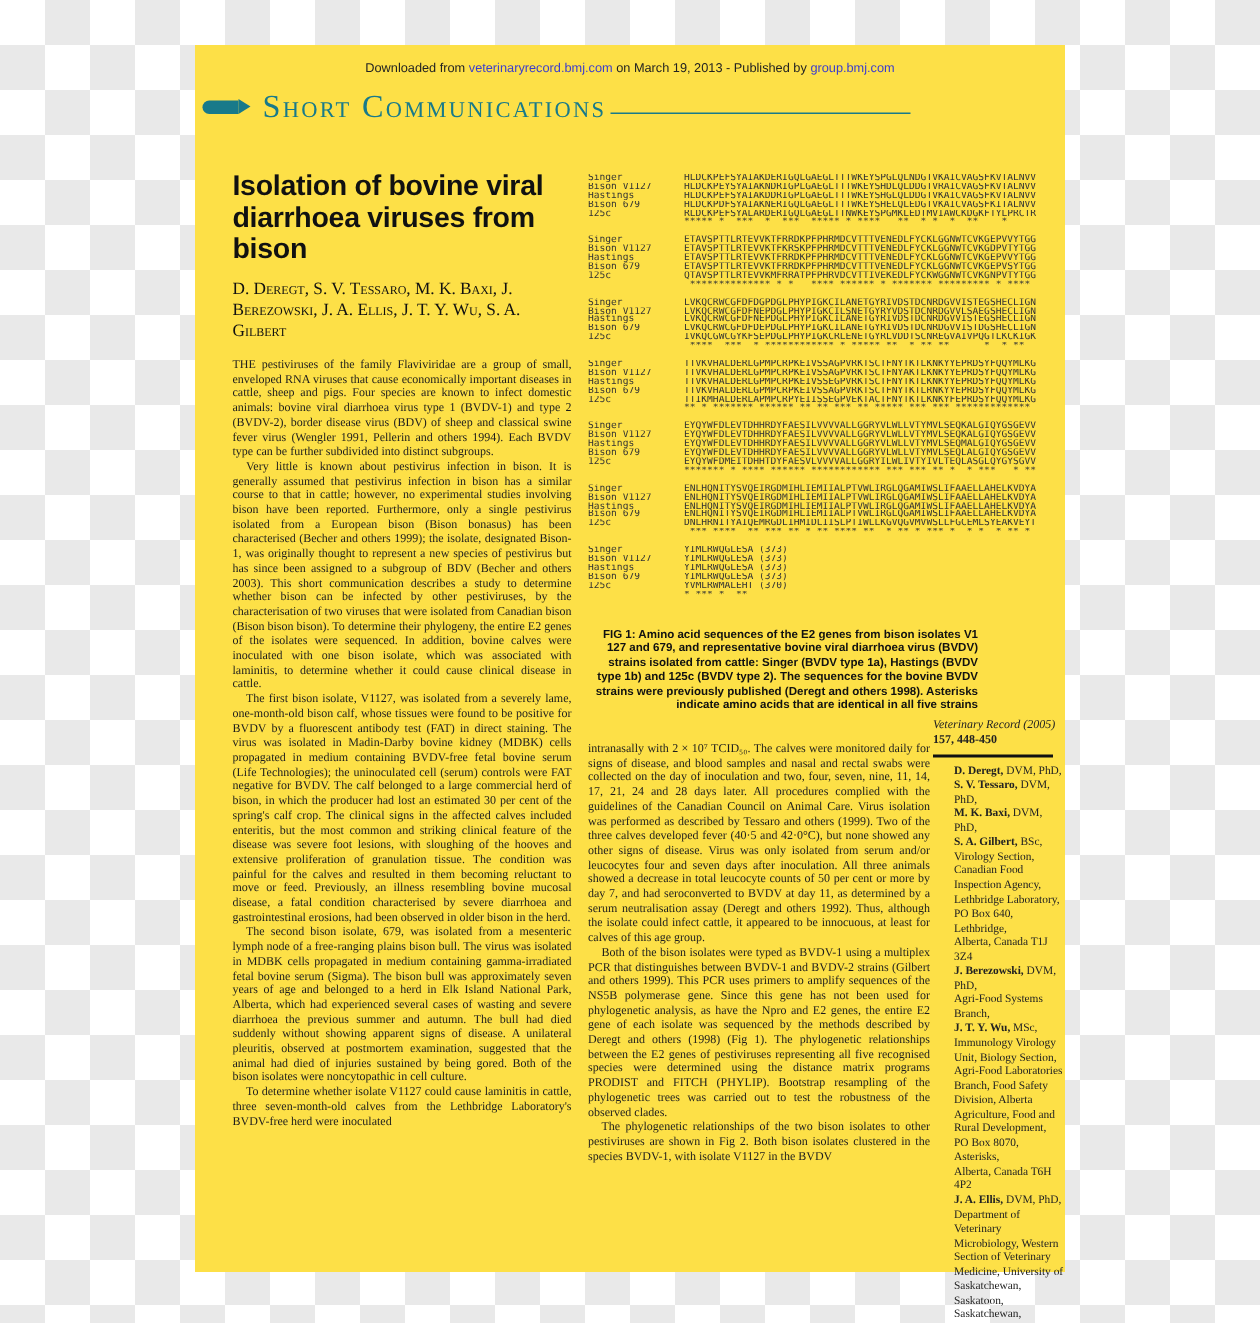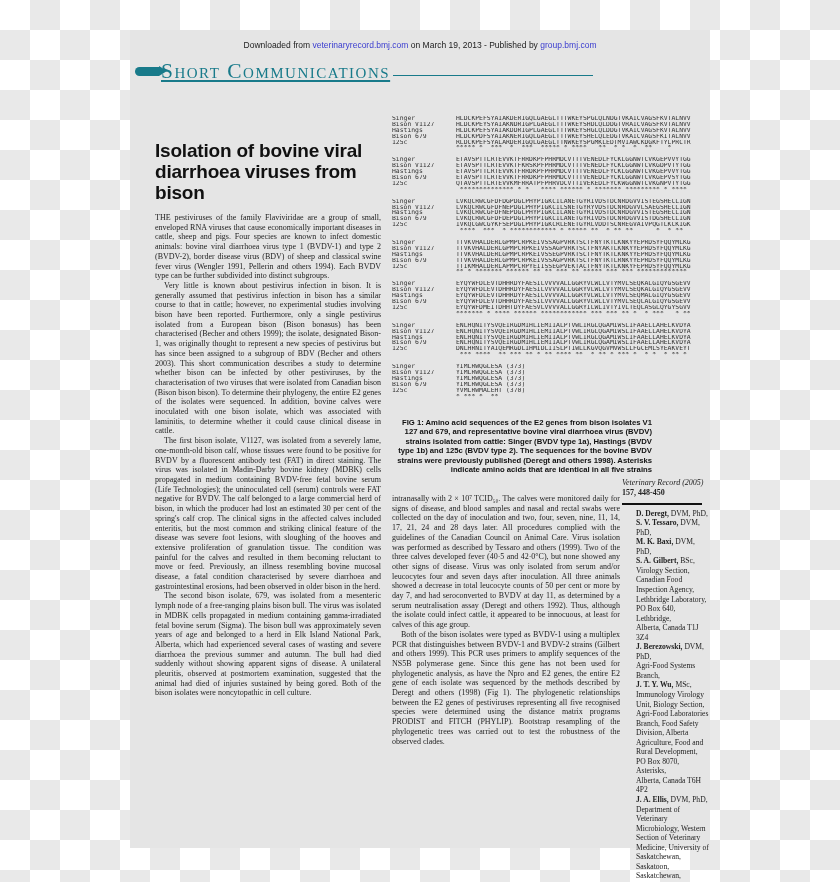--- a/index.html
+++ b/index.html
@@ -10,21 +10,21 @@
   body{
     position:relative;
     font-family:"Liberation Serif", serif;
     background-color:#ffffff;
     background-image:conic-gradient(var(--checker) 25%, transparent 0 50%, var(--checker) 0 75%, transparent 0);
     background-size:60px 60px;
     overflow:hidden;
   }
   .page{
     position:absolute; left:130px; top:30px; width:580px; height:818px;
-    background:#e5e5e5;
+    background:#fde047;
   }
   
   .dl-banner{
     padding-top:10px; text-align:center;
     font-family:"Liberation Sans", sans-serif; font-size:8.5px; color:#222;
   }
   .dl-banner a{color:var(--link); text-decoration:none;}
   
   .section-banner{
     display:flex; align-items:center; margin:10px 6px 0 5px;
@@ -34,28 +34,28 @@
     border-radius:5px 0 0 5px; flex:0 0 auto;
   }
   .arrow-icon::after{
     content:""; position:absolute; left:100%; top:-1px;
     border-top:5.5px solid transparent; border-bottom:5.5px solid transparent;
     border-left:8px solid var(--teal);
   }
   .section-title{
     font-family:"Liberation Serif", serif; font-variant:small-caps;
     font-size:21.5px; line-height:22px; color:var(--teal);
-    letter-spacing:1.5px; margin-left:2px; white-space:nowrap;text-decoration:underline;
+    letter-spacing:1.5px; margin-left:16px; white-space:nowrap;
   }
   .section-rule{
     height:1px; background:var(--teal); width:200px; margin-left:3px; margin-top:8px;
     flex:0 0 auto;
   }
   
-  .col-left{position:absolute; left:25px; top:84px; width:226px;margin-top:26px;}
+  .col-left{position:absolute; left:25px; top:84px; width:226px;}
   .col-mid{position:absolute; left:262px; top:464px; width:228px;}
   .article-title{
     font-family:"Liberation Sans", sans-serif; font-weight:bold;
     font-size:19px; line-height:21px; color:#111; letter-spacing:-0.2px;
   }
   .authors{
     margin-top:9px; font-family:"Liberation Serif", serif; font-variant:small-caps;
     font-size:11.5px; line-height:14px; color:#111;
   }
   .body-text{margin-top:10px;}
@@ -103,30 +103,32 @@
   </div>
 
   <div class="section-banner">
     <span class="arrow-icon"></span>
     <span class="section-title">Short Communications</span>
     <span class="section-rule"></span>
   </div>
 
   <div class="col-left">
     <h1 class="article-title">Isolation of bovine viral diarrhoea viruses from bison</h1>
+    <div class="authors">D. Deregt, S. V. Tessaro, M. K. Baxi, J. Berezowski, J. A. Ellis, J. T. Y. Wu, S. A. Gilbert</div>
     <div class="body-text">
 
         <p>THE pestiviruses of the family Flaviviridae are a group of small, enveloped RNA viruses that cause economically important diseases in cattle, sheep and pigs. Four species are known to infect domestic animals: bovine viral diarrhoea virus type 1 (BVDV-1) and type 2 (BVDV-2), border disease virus (BDV) of sheep and classical swine fever virus (Wengler 1991, Pellerin and others 1994). Each BVDV type can be further subdivided into distinct subgroups.</p>
 
         <p>Very little is known about pestivirus infection in bison. It is generally assumed that pestivirus infection in bison has a similar course to that in cattle; however, no experimental studies involving bison have been reported. Furthermore, only a single pestivirus isolated from a European bison (Bison bonasus) has been characterised (Becher and others 1999); the isolate, designated Bison-1, was originally thought to represent a new species of pestivirus but has since been assigned to a subgroup of BDV (Becher and others 2003). This short communication describes a study to determine whether bison can be infected by other pestiviruses, by the characterisation of two viruses that were isolated from Canadian bison (Bison bison bison). To determine their phylogeny, the entire E2 genes of the isolates were sequenced. In addition, bovine calves were inoculated with one bison isolate, which was associated with laminitis, to determine whether it could cause clinical disease in cattle.</p>
 
         <p>The first bison isolate, V1127, was isolated from a severely lame, one-month-old bison calf, whose tissues were found to be positive for BVDV by a fluorescent antibody test (FAT) in direct staining. The virus was isolated in Madin-Darby bovine kidney (MDBK) cells propagated in medium containing BVDV-free fetal bovine serum (Life Technologies); the uninoculated cell (serum) controls were FAT negative for BVDV. The calf belonged to a large commercial herd of bison, in which the producer had lost an estimated 30 per cent of the spring's calf crop. The clinical signs in the affected calves included enteritis, but the most common and striking clinical feature of the disease was severe foot lesions, with sloughing of the hooves and extensive proliferation of granulation tissue. The condition was painful for the calves and resulted in them becoming reluctant to move or feed. Previously, an illness resembling bovine mucosal disease, a fatal condition characterised by severe diarrhoea and gastrointestinal erosions, had been observed in older bison in the herd.</p>
 
         <p>The second bison isolate, 679, was isolated from a mesenteric lymph node of a free-ranging plains bison bull. The virus was isolated in MDBK cells propagated in medium containing gamma-irradiated fetal bovine serum (Sigma). The bison bull was approximately seven years of age and belonged to a herd in Elk Island National Park, Alberta, which had experienced several cases of wasting and severe diarrhoea the previous summer and autumn. The bull had died suddenly without showing apparent signs of disease. A unilateral pleuritis, observed at postmortem examination, suggested that the animal had died of injuries sustained by being gored. Both of the bison isolates were noncytopathic in cell culture.</p>
 
+        <p>To determine whether isolate V1127 could cause laminitis in cattle, three seven-month-old calves from the Lethbridge Laboratory's BVDV-free herd were inoculated</p>
       </div>
   </div>
 
   <div class="figure">
 
       <div class="fig-row">
         <span class="fig-label">Singer</span>
         <span class="fig-seq">HLDCKPEFSYAIAKDERIGQLGAEGLTTTWKEYSPGLQLNDGTVKAICVAGSFKVTALNVV</span>
       </div>
 
@@ -337,20 +339,21 @@
     </div>
 
   <div class="fig-caption">FIG 1: Amino acid sequences of the E2 genes from bison isolates V1 127 and 679, and representative bovine viral diarrhoea virus (BVDV) strains isolated from cattle: Singer (BVDV type 1a), Hastings (BVDV type 1b) and 125c (BVDV type 2). The sequences for the bovine BVDV strains were previously published (Deregt and others 1998). Asterisks indicate amino acids that are identical in all five strains</div>
 
   <div class="col-mid">
 
       <p>intranasally with 2 × 10⁷ TCID₅₀. The calves were monitored daily for signs of disease, and blood samples and nasal and rectal swabs were collected on the day of inoculation and two, four, seven, nine, 11, 14, 17, 21, 24 and 28 days later. All procedures complied with the guidelines of the Canadian Council on Animal Care. Virus isolation was performed as described by Tessaro and others (1999). Two of the three calves developed fever (40·5 and 42·0°C), but none showed any other signs of disease. Virus was only isolated from serum and/or leucocytes four and seven days after inoculation. All three animals showed a decrease in total leucocyte counts of 50 per cent or more by day 7, and had seroconverted to BVDV at day 11, as determined by a serum neutralisation assay (Deregt and others 1992). Thus, although the isolate could infect cattle, it appeared to be innocuous, at least for calves of this age group.</p>
 
       <p>Both of the bison isolates were typed as BVDV-1 using a multiplex PCR that distinguishes between BVDV-1 and BVDV-2 strains (Gilbert and others 1999). This PCR uses primers to amplify sequences of the NS5B polymerase gene. Since this gene has not been used for phylogenetic analysis, as have the Npro and E2 genes, the entire E2 gene of each isolate was sequenced by the methods described by Deregt and others (1998) (Fig 1). The phylogenetic relationships between the E2 genes of pestiviruses representing all five recognised species were determined using the distance matrix programs PRODIST and FITCH (PHYLIP). Bootstrap resampling of the phylogenetic trees was carried out to test the robustness of the observed clades.</p>
 
+      <p>The phylogenetic relationships of the two bison isolates to other pestiviruses are shown in Fig 2. Both bison isolates clustered in the species BVDV-1, with isolate V1127 in the BVDV</p>
     </div>
 
   <div class="sidebar">
     <div class="sb-citation">
       <div class="sb-cit-italic">Veterinary Record (2005)</div>
       <div class="sb-cit-bold">157, 448-450</div>
     </div>
     <div class="sb-rule"></div>
     <div>
 

